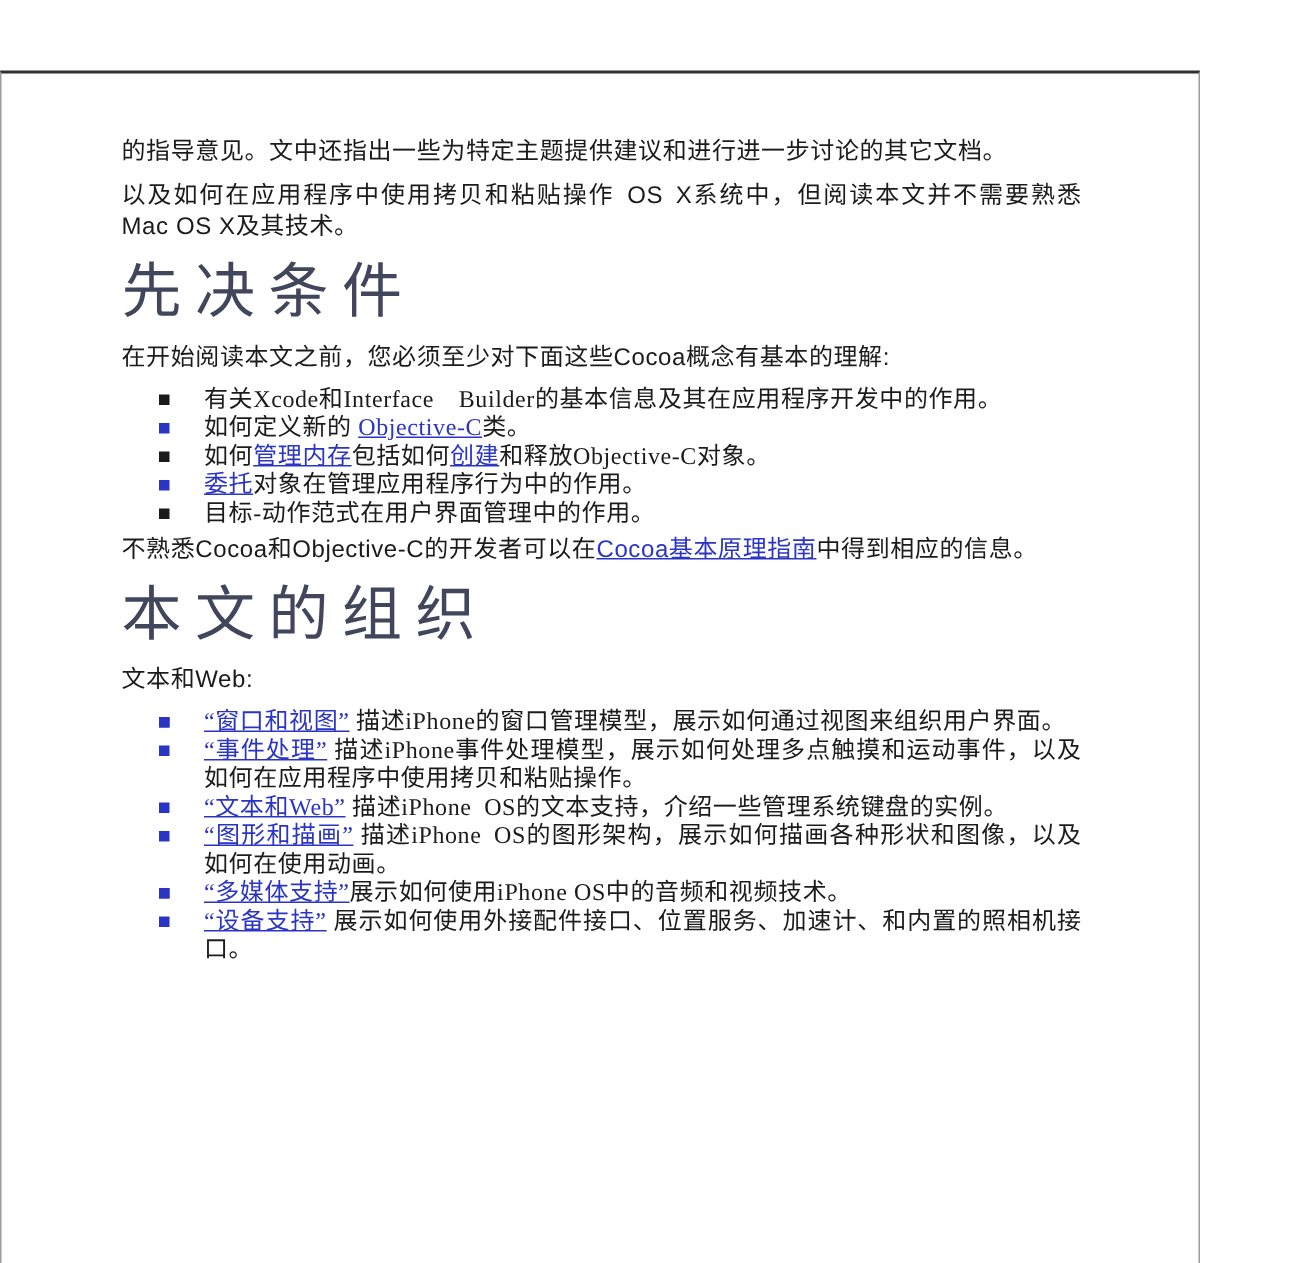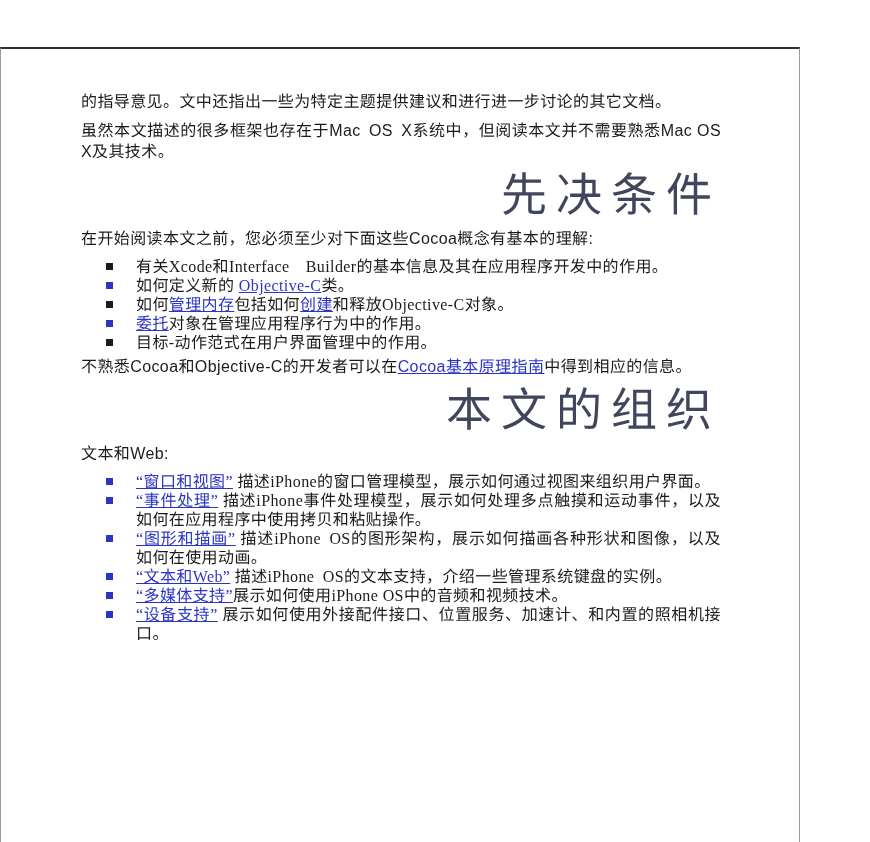--- a/index.html
+++ b/index.html
@@ -31,26 +31,25 @@
     margin: 0 0 8px 0;
     font-size: 16px;
     line-height: 21px;
     letter-spacing: 0.4px;
     text-align: justify;
     color: var(--body-color, #1b1b1b);
   }
   h1.h {
     font-weight: normal;
     color: var(--heading-color, #42465c);
-    font-size: 46px;
+    font-size: 40px;
     line-height: 46px;
     letter-spacing: 9px;
     margin: 0 0 10px 0;
     padding-top: 2px;
-    text-align: right;
   }
   ul.list {
     list-style: none;
     margin: 0 0 4px 0;
     padding: 0;
     font-family: Liberation Serif, serif;
   }
   ul.list li.item {
     position: relative;
     padding-left: 55px;
@@ -77,21 +76,21 @@
     word-break: break-all;
   }
 </style>
 </head>
 <body>
 
 <div class="frame">
 
   <p class="para">的指导意见。文中还指出一些为特定主题提供建议和进行进一步讨论的其它文档。</p>
 
-  <p class="para">虽然本文描述的很多框架也存在于Mac OS X系统中，但阅读本文并不需要熟悉Mac OS X及其技术。</p>
+  <p class="para">以及如何在应用程序中使用拷贝和粘贴操作 OS X系统中，但阅读本文并不需要熟悉Mac OS X及其技术。</p>
 
   <h1 class="h">先决条件</h1>
 
   <p class="para">在开始阅读本文之前，您必须至少对下面这些Cocoa概念有基本的理解:</p>
 
   <ul class="list">
     <li class="item">
       <span class="bullet bullet-black"></span>
       <span>有关Xcode和Interface Builder的基本信息及其在应用程序开发中的作用。</span>
     </li>
@@ -127,25 +126,25 @@
     <li class="item">
       <span class="bullet bullet-blue"></span>
       <span><a class="doc-link" href="#">“窗口和视图”</a> 描述iPhone的窗口管理模型，展示如何通过视图来组织用户界面。</span>
     </li>
     <li class="item">
       <span class="bullet bullet-blue"></span>
       <span><a class="doc-link" href="#">“事件处理”</a> 描述iPhone事件处理模型，展示如何处理多点触摸和运动事件，以及如何在应用程序中使用拷贝和粘贴操作。</span>
     </li>
     <li class="item">
       <span class="bullet bullet-blue"></span>
-      <span><a class="doc-link" href="#">“图形和描画”</a> 描述iPhone OS的图形架构，展示如何描画各种形状和图像，以及如何在使用动画。</span>
+      <span><a class="doc-link" href="#">“文本和Web”</a> 描述iPhone OS的文本支持，介绍一些管理系统键盘的实例。</span>
     </li>
     <li class="item">
       <span class="bullet bullet-blue"></span>
-      <span><a class="doc-link" href="#">“文本和Web”</a> 描述iPhone OS的文本支持，介绍一些管理系统键盘的实例。</span>
+      <span><a class="doc-link" href="#">“图形和描画”</a> 描述iPhone OS的图形架构，展示如何描画各种形状和图像，以及如何在使用动画。</span>
     </li>
     <li class="item">
       <span class="bullet bullet-blue"></span>
     </li>
     <li class="item">
       <span class="bullet bullet-blue"></span>
       <span><a class="doc-link" href="#">“多媒体支持”</a>展示如何使用iPhone OS中的音频和视频技术。</span>
     </li>
     <li class="item">
       <span class="bullet bullet-blue"></span>

